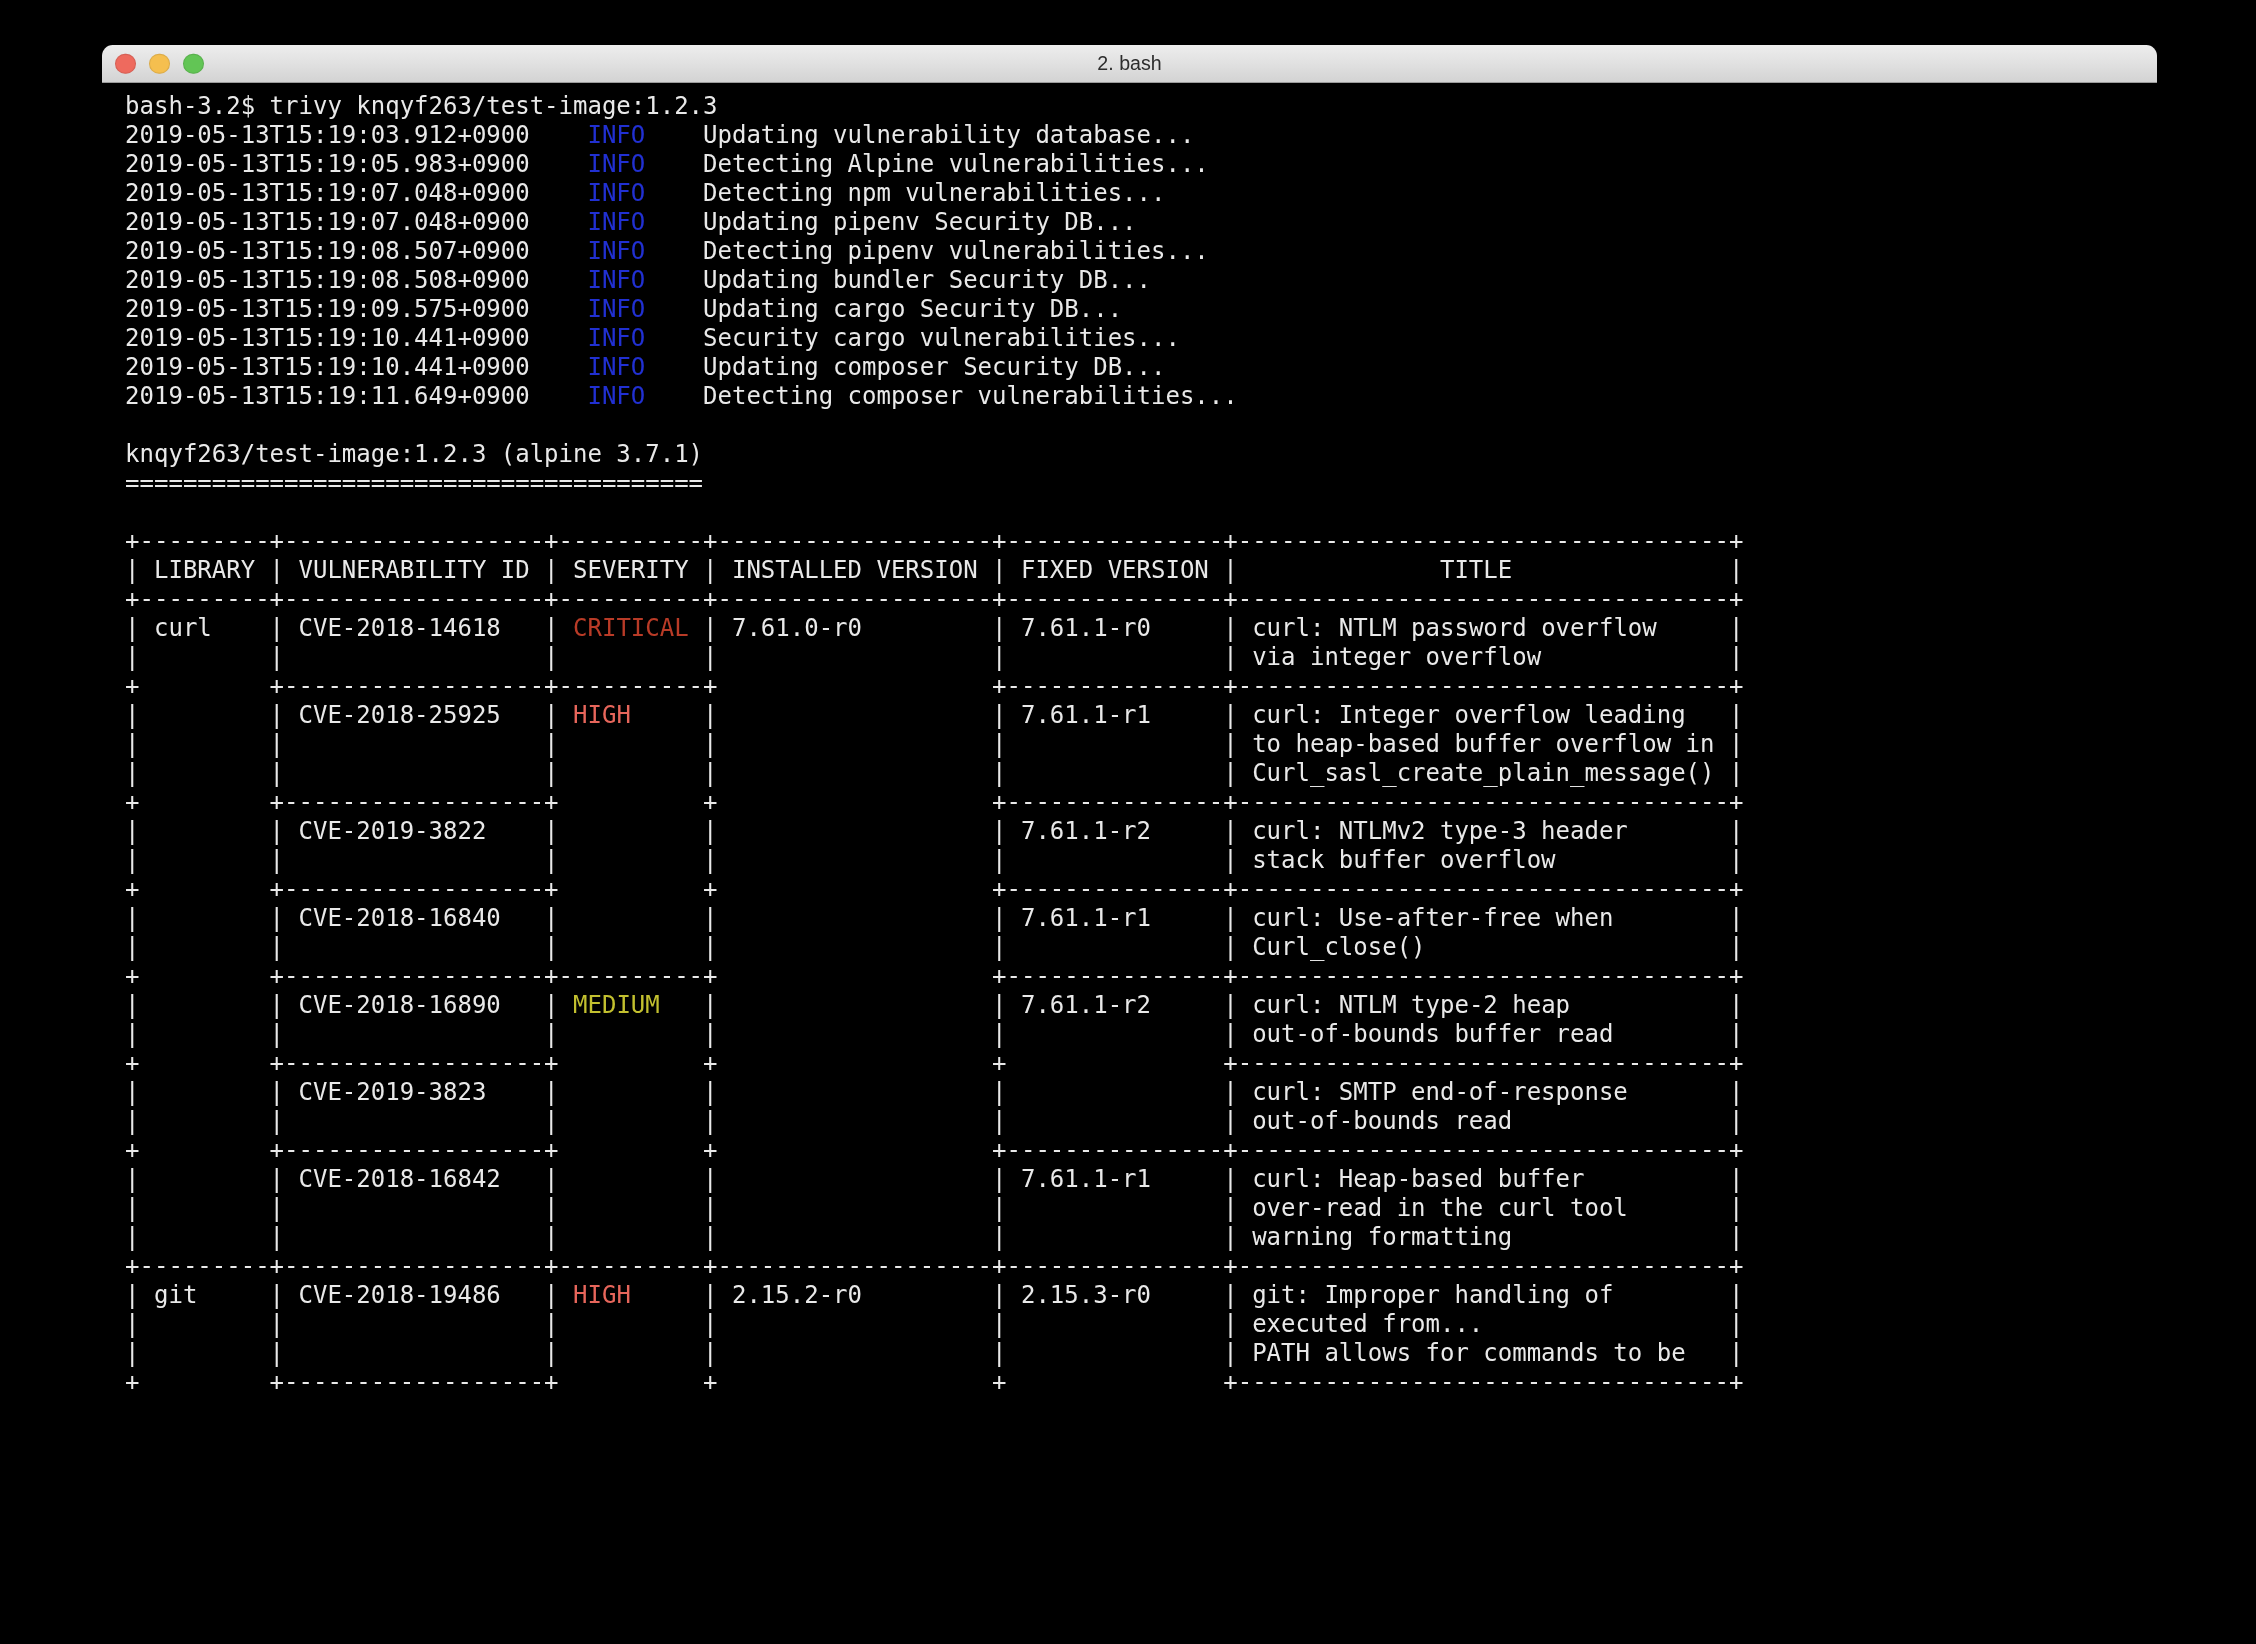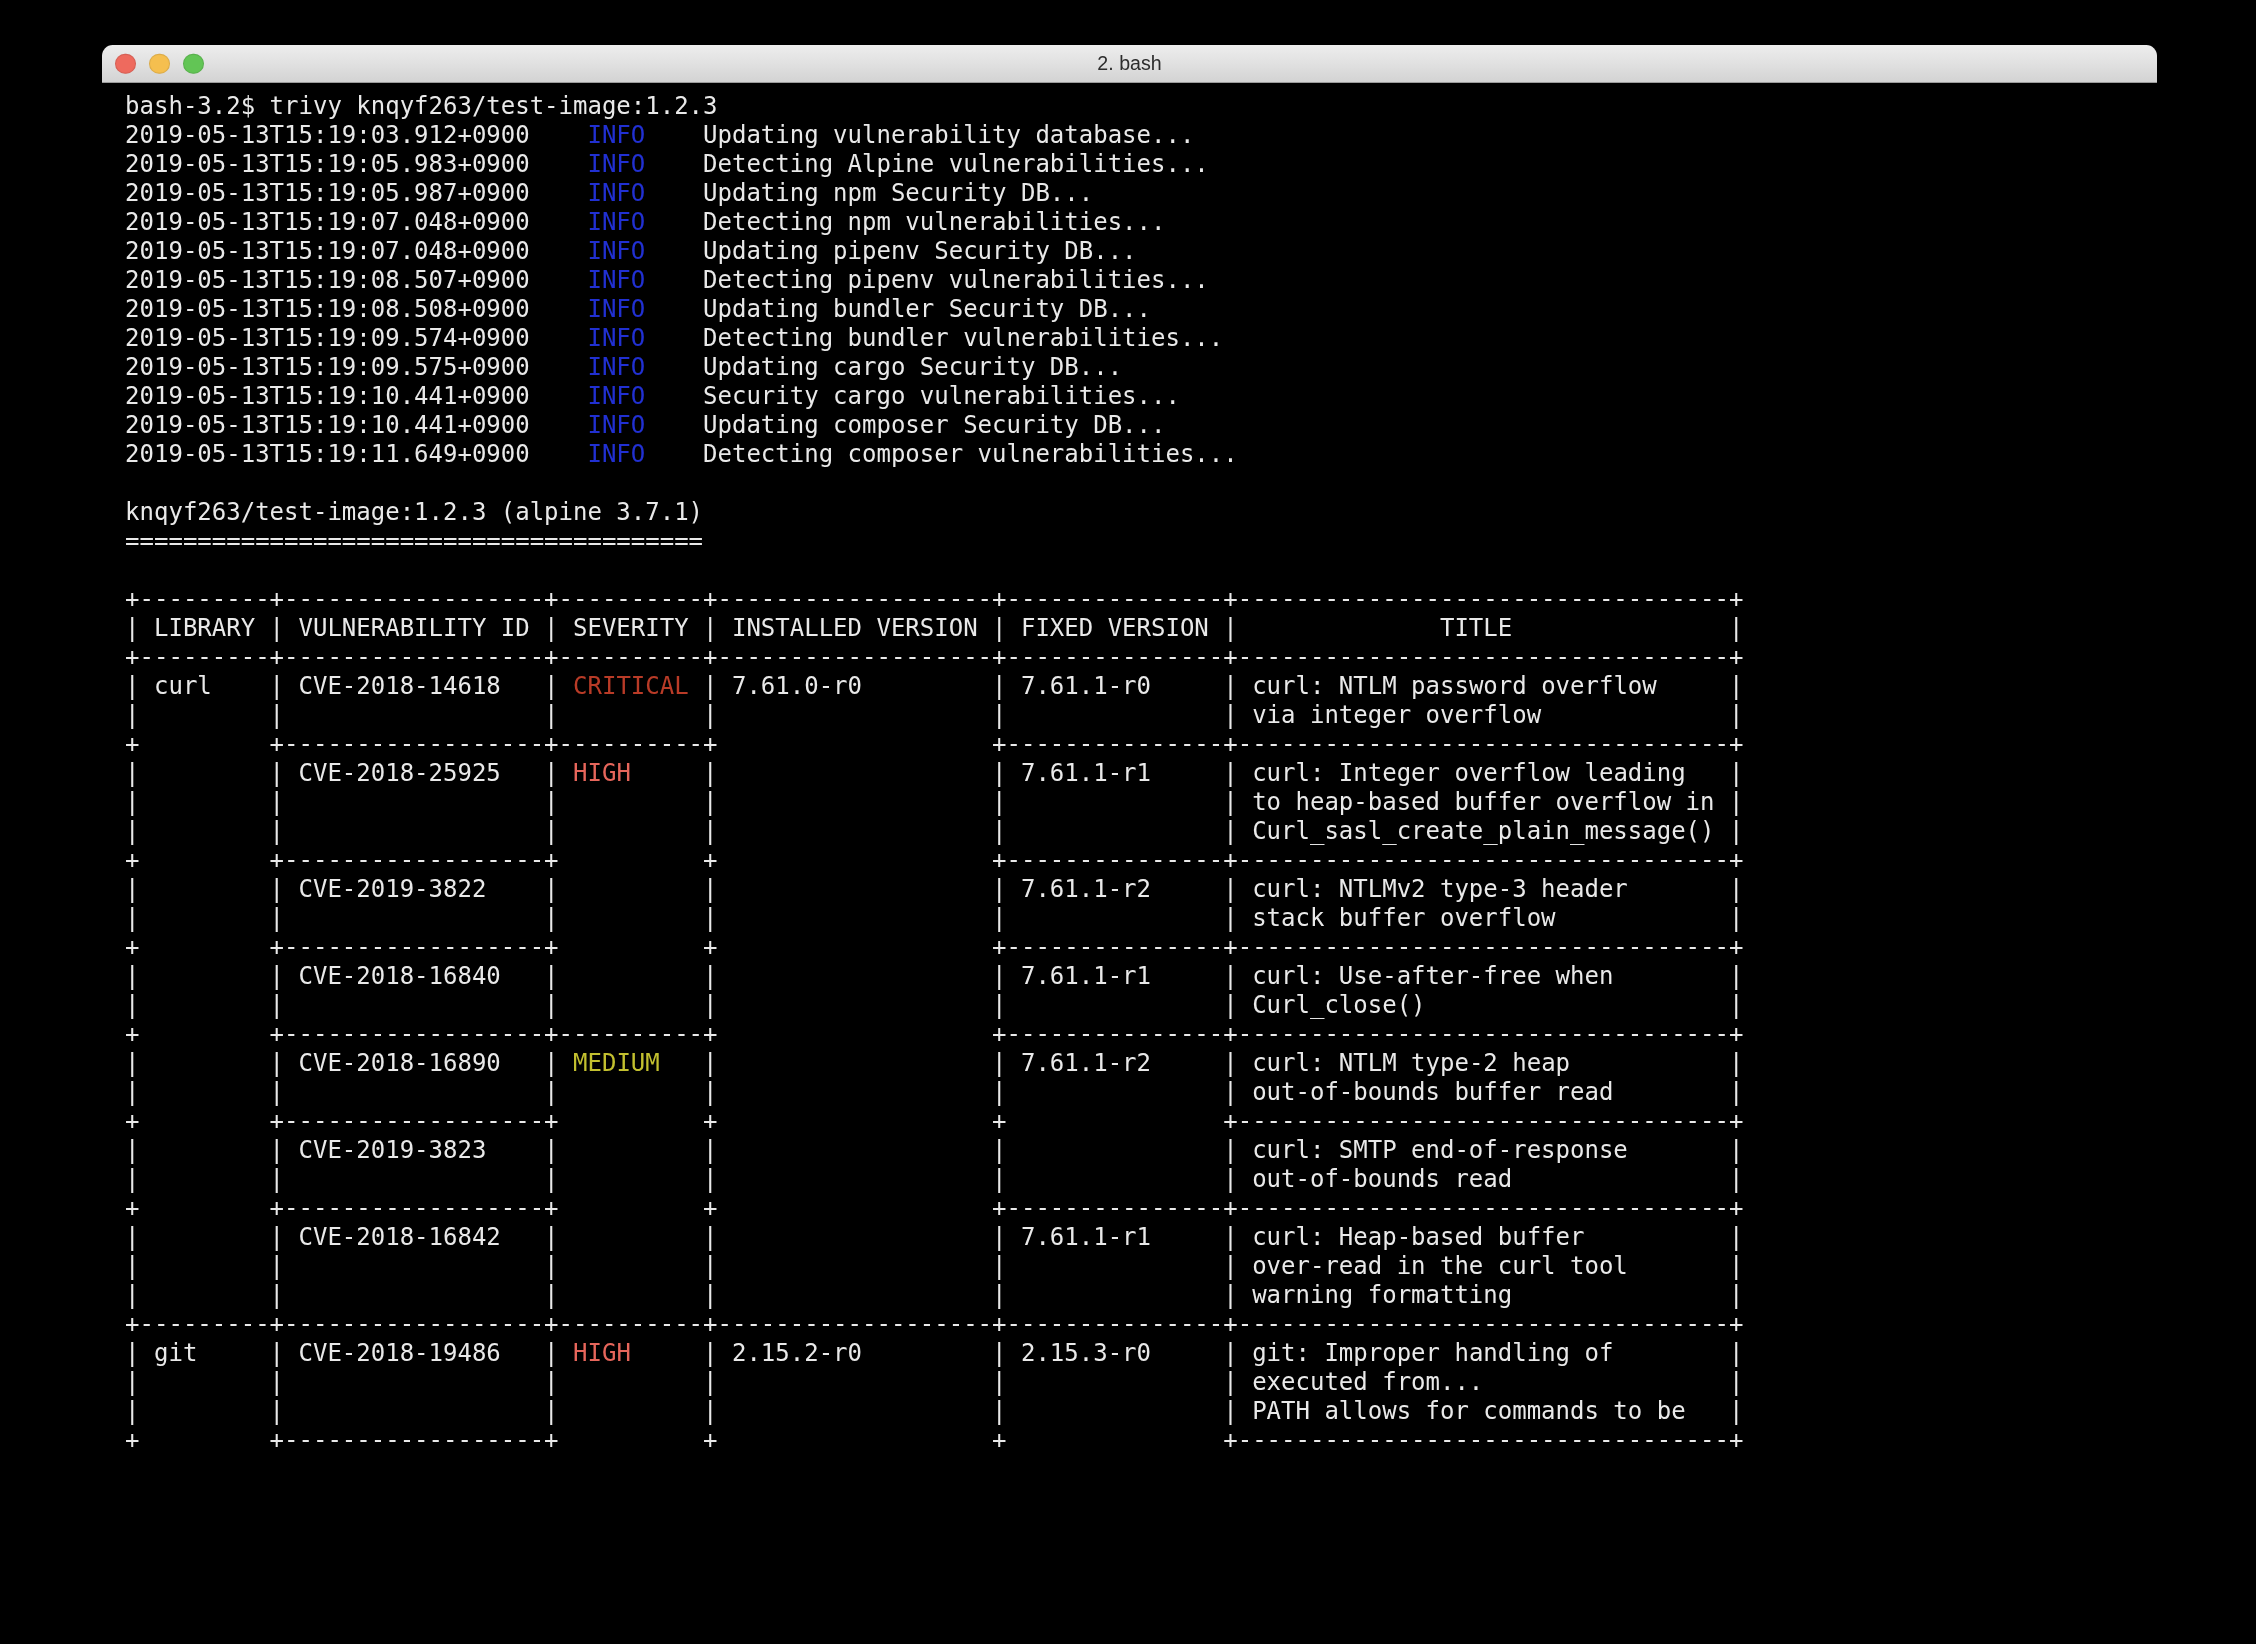--- a/index.html
+++ b/index.html
@@ -75,26 +75,24 @@
         <span class="light red"></span>
         <span class="light yellow"></span>
         <span class="light green"></span>
       </div>
       <div class="title">2. bash</div>
     </div>
     <div class="screen">
         <div class="line"><span>bash-3.2$ trivy knqyf263/test-image:1.2.3</span></div>
         <div class="line"><span>2019-05-13T15:19:03.912+0900    </span><span style="color: var(--info);">INFO</span><span>    Updating vulnerability database...</span></div>
         <div class="line"><span>2019-05-13T15:19:05.983+0900    </span><span style="color: var(--info);">INFO</span><span>    Detecting Alpine vulnerabilities...</span></div>
-        <div class="line"><span>2019-05-13T15:19:05.987+0900    </span><span style="color: var(--info);">INFO</span><span>    Updating npm Security DB...</span></div>
         <div class="line"><span>2019-05-13T15:19:07.048+0900    </span><span style="color: var(--info);">INFO</span><span>    Detecting npm vulnerabilities...</span></div>
         <div class="line"><span>2019-05-13T15:19:07.048+0900    </span><span style="color: var(--info);">INFO</span><span>    Updating pipenv Security DB...</span></div>
         <div class="line"><span>2019-05-13T15:19:08.507+0900    </span><span style="color: var(--info);">INFO</span><span>    Detecting pipenv vulnerabilities...</span></div>
         <div class="line"><span>2019-05-13T15:19:08.508+0900    </span><span style="color: var(--info);">INFO</span><span>    Updating bundler Security DB...</span></div>
-        <div class="line"><span>2019-05-13T15:19:09.574+0900    </span><span style="color: var(--info);">INFO</span><span>    Detecting bundler vulnerabilities...</span></div>
         <div class="line"><span>2019-05-13T15:19:09.575+0900    </span><span style="color: var(--info);">INFO</span><span>    Updating cargo Security DB...</span></div>
         <div class="line"><span>2019-05-13T15:19:10.441+0900    </span><span style="color: var(--info);">INFO</span><span>    Security cargo vulnerabilities...</span></div>
         <div class="line"><span>2019-05-13T15:19:10.441+0900    </span><span style="color: var(--info);">INFO</span><span>    Updating composer Security DB...</span></div>
         <div class="line"><span>2019-05-13T15:19:11.649+0900    </span><span style="color: var(--info);">INFO</span><span>    Detecting composer vulnerabilities...</span></div>
         <div class="line"></div>
         <div class="line"><span>knqyf263/test-image:1.2.3 (alpine 3.7.1)</span></div>
         <div class="line"><span>========================================</span></div>
         <div class="line"></div>
         <div class="line"><span>+---------+------------------+----------+-------------------+---------------+----------------------------------+</span></div>
         <div class="line"><span>| LIBRARY | VULNERABILITY ID | SEVERITY | INSTALLED VERSION | FIXED VERSION |              TITLE               |</span></div>

